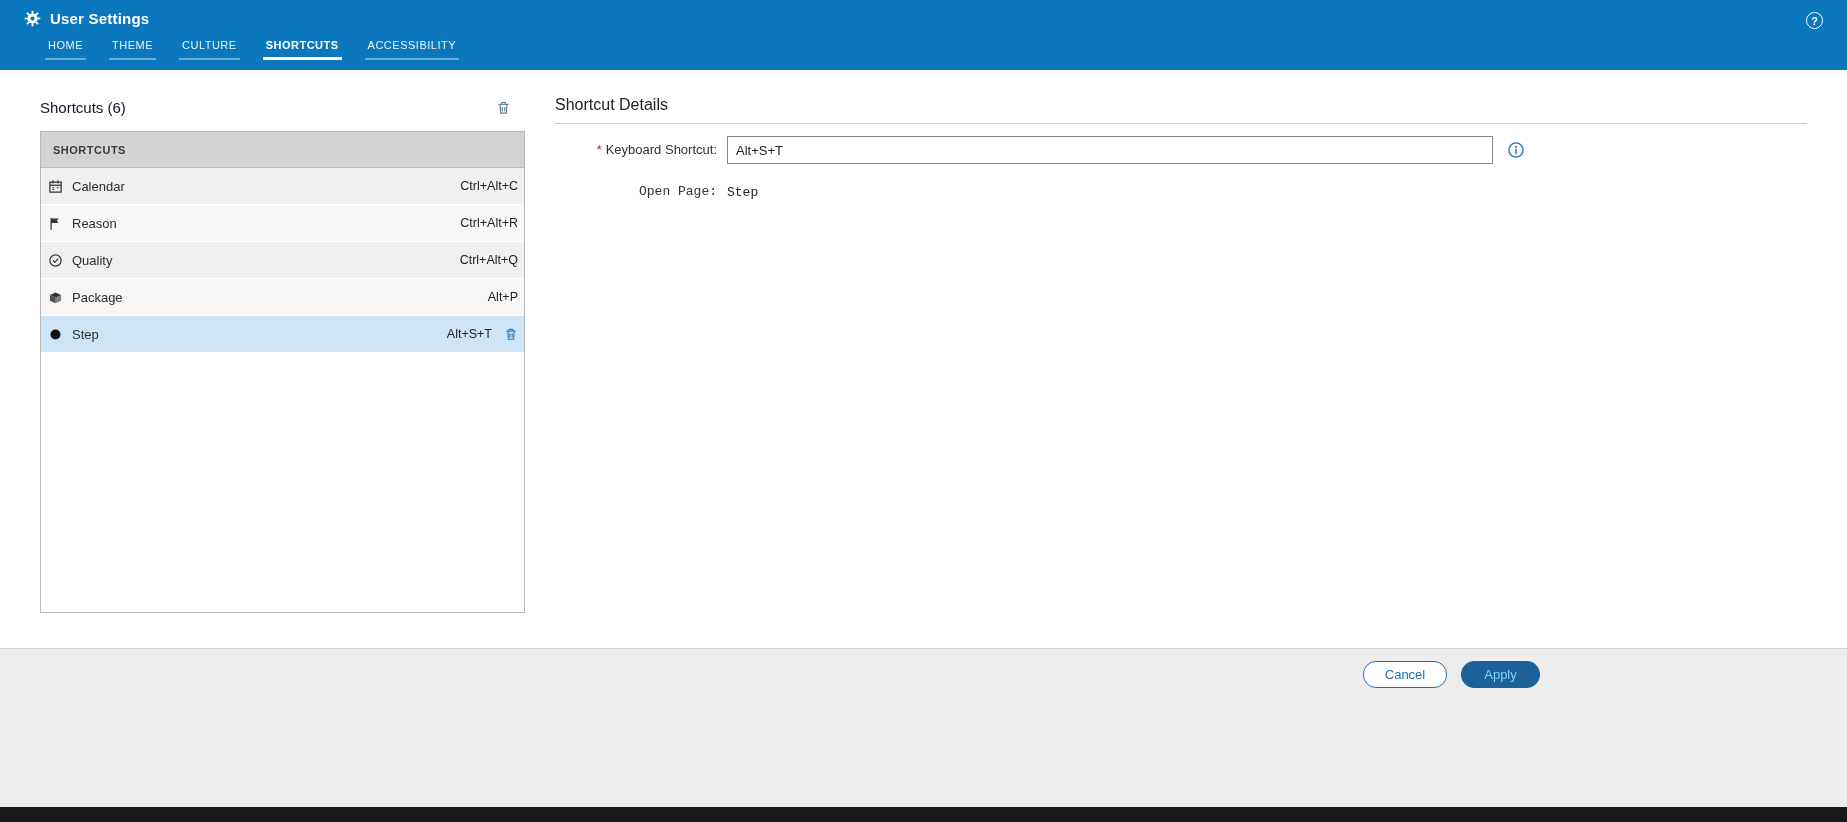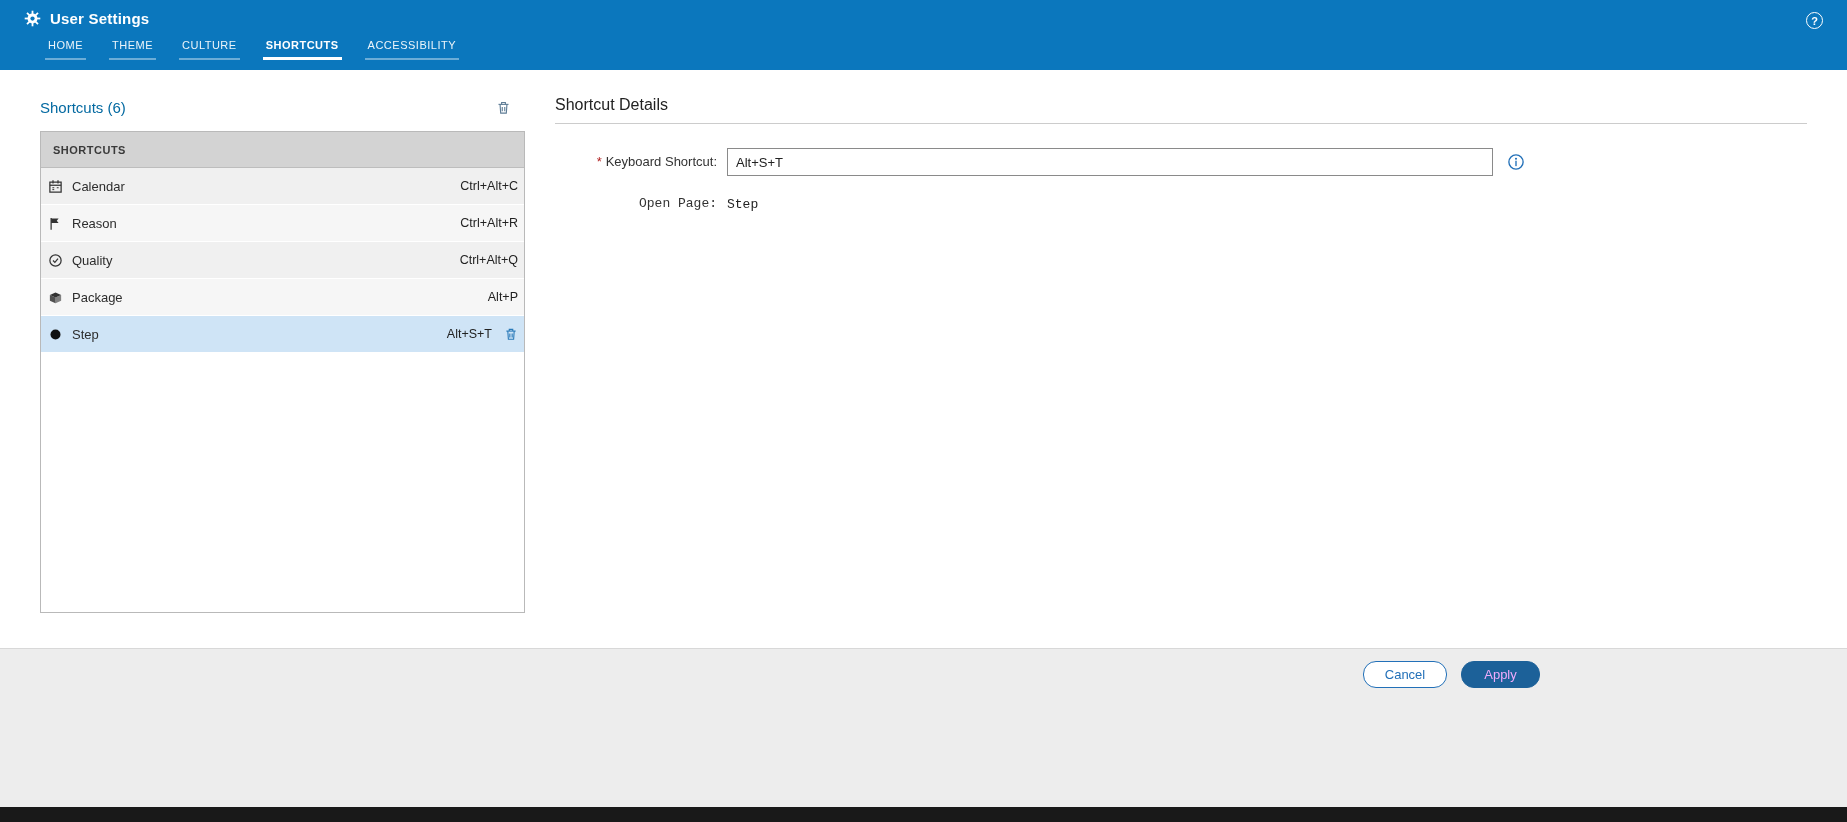--- a/index.html
+++ b/index.html
@@ -46,21 +46,21 @@
     border-bottom: 3px solid #ffffff;
     padding-bottom: 6px;
   }
 
   
   .left-panel { position: absolute; left: 40px; top: 96px; width: 485px; }
   .left-panel-head {
     display: flex; align-items: center; justify-content: space-between;
     margin-bottom: 13px; height: 22px;
   }
-  .panel-title { font-size: 15px; color: #0369a1; }
+  .panel-title { font-size: 15px; color: #0f172a; }
   .trash-top { color: #5f7d96; cursor: pointer; display: inline-flex; padding-right: 14px; }
   .list-box {
     border: 1px solid #b9b9b9; height: 482px; background: #ffffff; overflow: hidden;
   }
   .list-header {
     height: 36px; background: #d3d3d3; border-bottom: 1px solid #bdbdbd;
     display: flex; align-items: center; padding: 0 12px;
     font-size: 11px; font-weight: 700; letter-spacing: .5px; color: #3a3a3a;
   }
   .row {
@@ -72,21 +72,21 @@
   .row.selected { background: #cfe4f6; }
   .row-icon { width: 16px; height: 16px; display: inline-flex; align-items: center; justify-content: center; }
   .row-label { margin-left: 9px; color: #2d2d2d; }
   .row-keys { margin-left: auto; font-size: 12.5px; color: #222; }
   .row-trash { color: #2a7ab9; margin-left: 12px; display: inline-flex; cursor: pointer; }
 
   
   .right-panel { position: absolute; left: 555px; top: 96px; width: 1252px; }
   .details-title { font-size: 16px; color: #222; }
   .details-rule { border: none; border-top: 1px solid #cccccc; margin-top: 9px; }
-  .form { margin-top: 24px; }
+  .form { margin-top: 12px; }
   .form-row { display: flex; align-items: center; }
   .form-row + .form-row { margin-top: 14px; font-family: Liberation Mono, monospace; }
   .field-label {
     width: 162px; text-align: right; font-size: 13px; color: #333;
     flex: 0 0 162px; line-height: 28px;
   }
   .req { color: #b22222; margin-right: 4px; font-size: 13px; }
   .field-gap { width: 10px; flex: 0 0 10px; }
   .kb-input {
     width: 766px; height: 28px; border: 1px solid #8a8a8a; background: #ffffff;
@@ -106,21 +106,21 @@
     font-family: "Liberation Sans", sans-serif; font-size: 13px;
     border-radius: 13px; cursor: pointer;
     display: flex; align-items: center; justify-content: center;
   }
   .btn-cancel {
     left: 1363px; width: 84px;
     background: #ffffff; color: #2270b8; border: 1px solid #2270b8;
   }
   .btn-apply {
     left: 1461px; width: 79px;
-    background: #1c6199; color: #f0abfc; border: 1px solid #1c6199;
+    background: #1c6199; color: #7dd3fc; border: 1px solid #1c6199;
     font-weight: 400;
   }
   .bottom-strip {
     position: absolute; left: 0; right: 0; bottom: 0; height: 15px; background: #191919;
   }
 </style>
 </head>
 <body>
 
 <div class="header">

